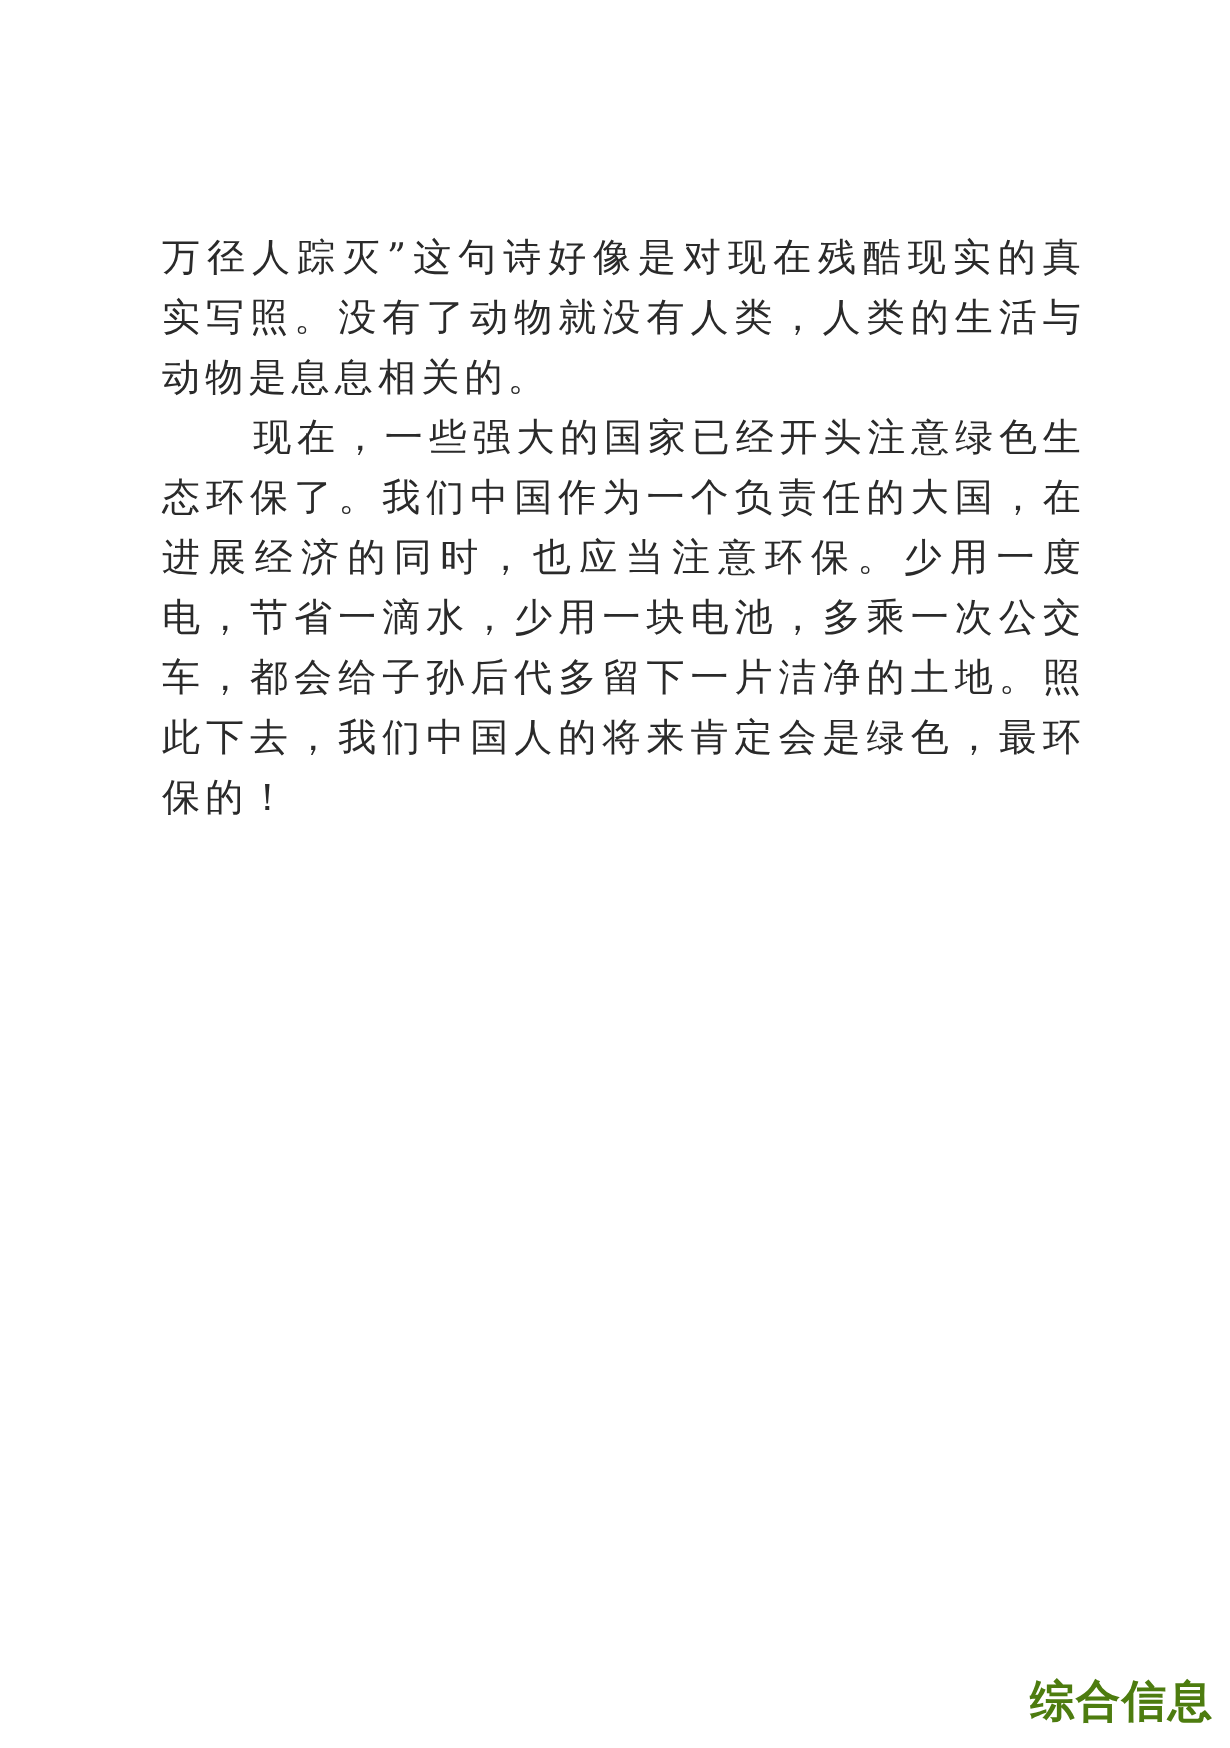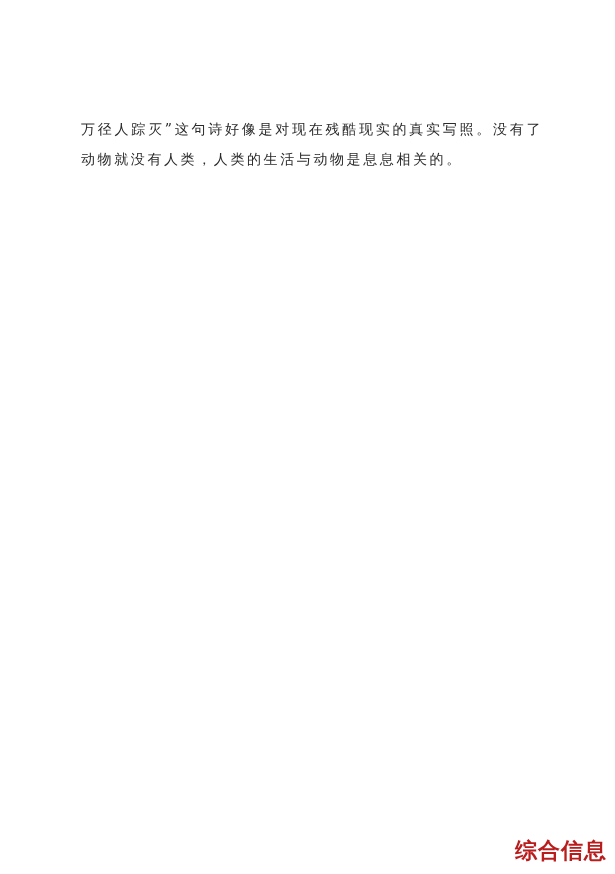--- a/index.html
+++ b/index.html
@@ -16,42 +16,43 @@
       color: #2a2a2a;
     }
     .page {
       position: absolute;
       left: 81px;
       top: 114px;
       width: 462px;
     }
     .para {
       margin: 0;
-      font-size: 14px;
+      font-size: 19px;
       line-height: 30px;
       letter-spacing: 2.6px;
       text-align: justify;
       text-align-last: left;
       word-break: break-all;
     }
     .para.indent {
       text-indent: 2.4em;
       padding-left: 0;
     }
     .watermark {
       position: absolute;
       right: 8px;
       bottom: 8px;
       font-family: "DejaVu Sans", "Liberation Sans", sans-serif;
       font-weight: bold;
       font-size: 22px;
       letter-spacing: 1px;
-      color: #b91c1c;
+      color: #4d7c0f;
     }
   </style>
 </head>
 <body>
 
 <div class="page">
   <p class="para">万径人踪灭”这句诗好像是对现在残酷现实的真实写照。没有了动物就没有人类，人类的生活与动物是息息相关的。</p>
+  <p class="para indent">现在，一些强大的国家已经开头注意绿色生态环保了。我们中国作为一个负责任的大国，在进展经济的同时，也应当注意环保。少用一度电，节省一滴水，少用一块电池，多乘一次公交车，都会给子孙后代多留下一片洁净的土地。照此下去，我们中国人的将来肯定会是绿色，最环保的！</p>
 </div>
 
 <div class="watermark">综合信息</div>
 
 </body></html>

